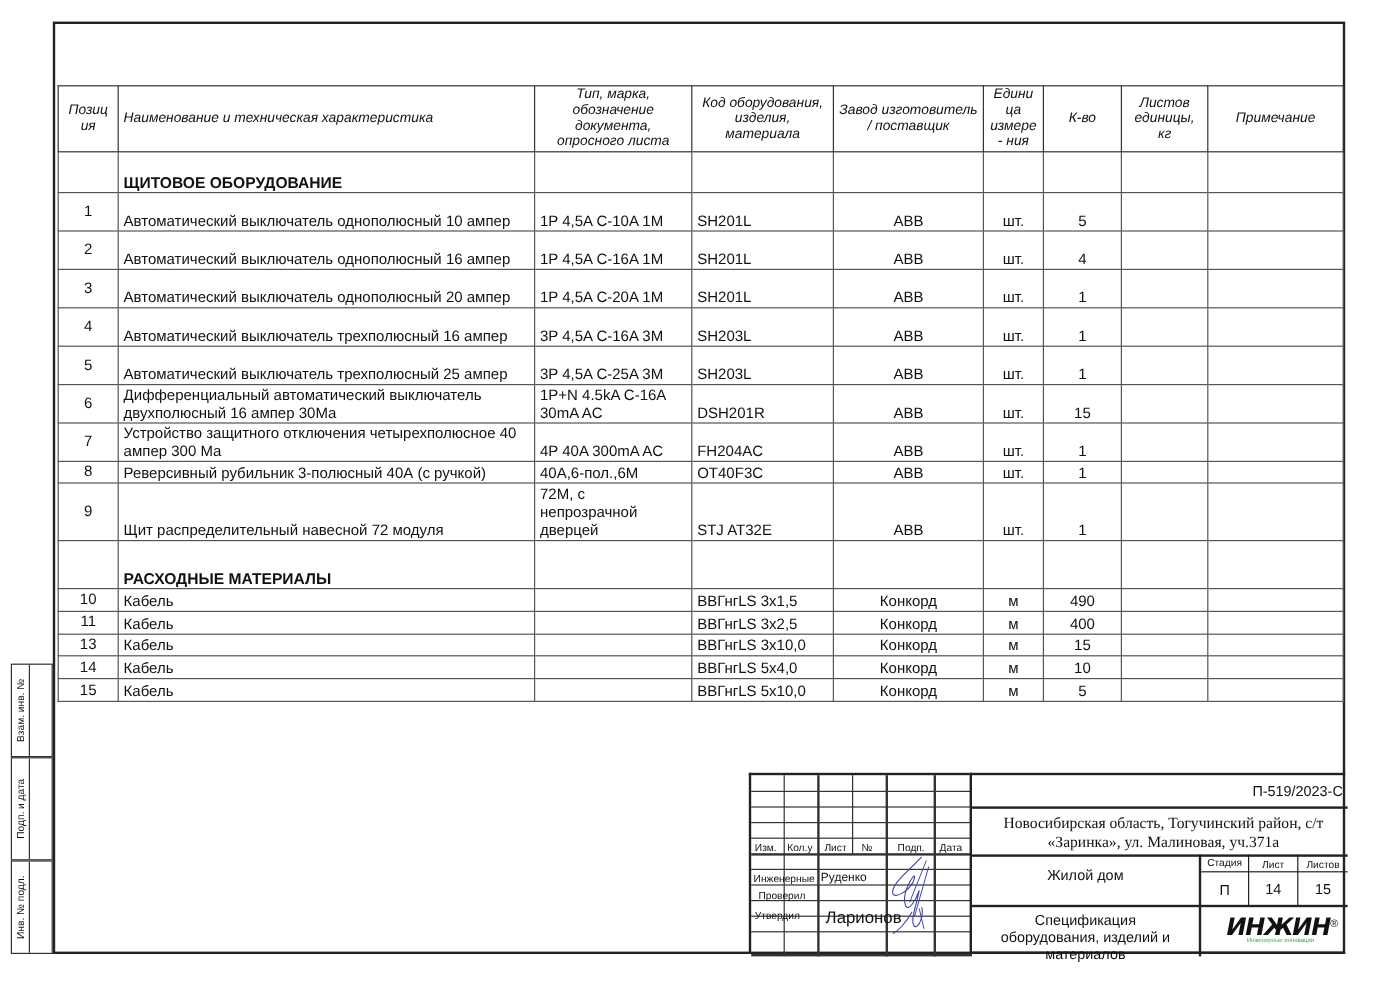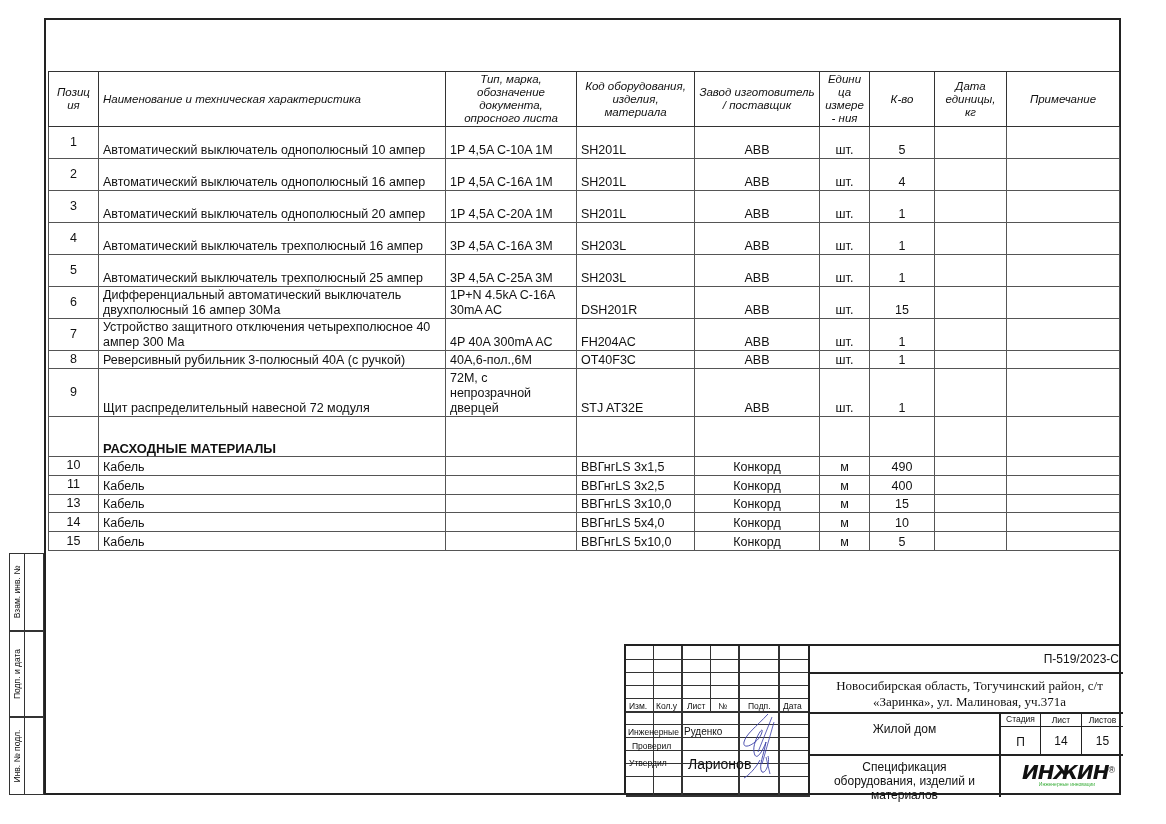--- a/index.html
+++ b/index.html
@@ -51,25 +51,36 @@
   </colgroup>
   <thead>
     <tr>
       <th>Позиц ия</th>
       <th style="text-align:left">Наименование и техническая характеристика</th>
       <th>Тип, марка, обозначение документа, опросного листа</th>
       <th>Код оборудования, изделия, материала</th>
       <th>Завод изготовитель / поставщик</th>
       <th>Едини ца измере - ния</th>
       <th>К-во</th>
-      <th>Дата единицы, кг</th>
+      <th>Листов единицы, кг</th>
       <th>Примечание</th>
     </tr>
   </thead>
   <tbody id="tbody">
+    <tr class="section" style="height:34px">
+      <td></td>
+        <td>ЩИТОВОЕ ОБОРУДОВАНИЕ</td>
+      <td></td>
+        <td></td>
+        <td></td>
+        <td></td>
+        <td></td>
+        <td></td>
+        <td></td>
+    </tr>
   <tr style="height: 32px;">
         <td class="c" style="vertical-align: middle;">1</td>
         <td>Автоматический выключатель однополюсный 10 ампер</td>
         <td>1P 4,5A C-10A 1M</td>
         <td>SH201L</td>
         <td class="c">ABB</td>
         <td class="c">шт.</td>
         <td class="c">5</td>
         <td class="c"></td>
         <td></td>

